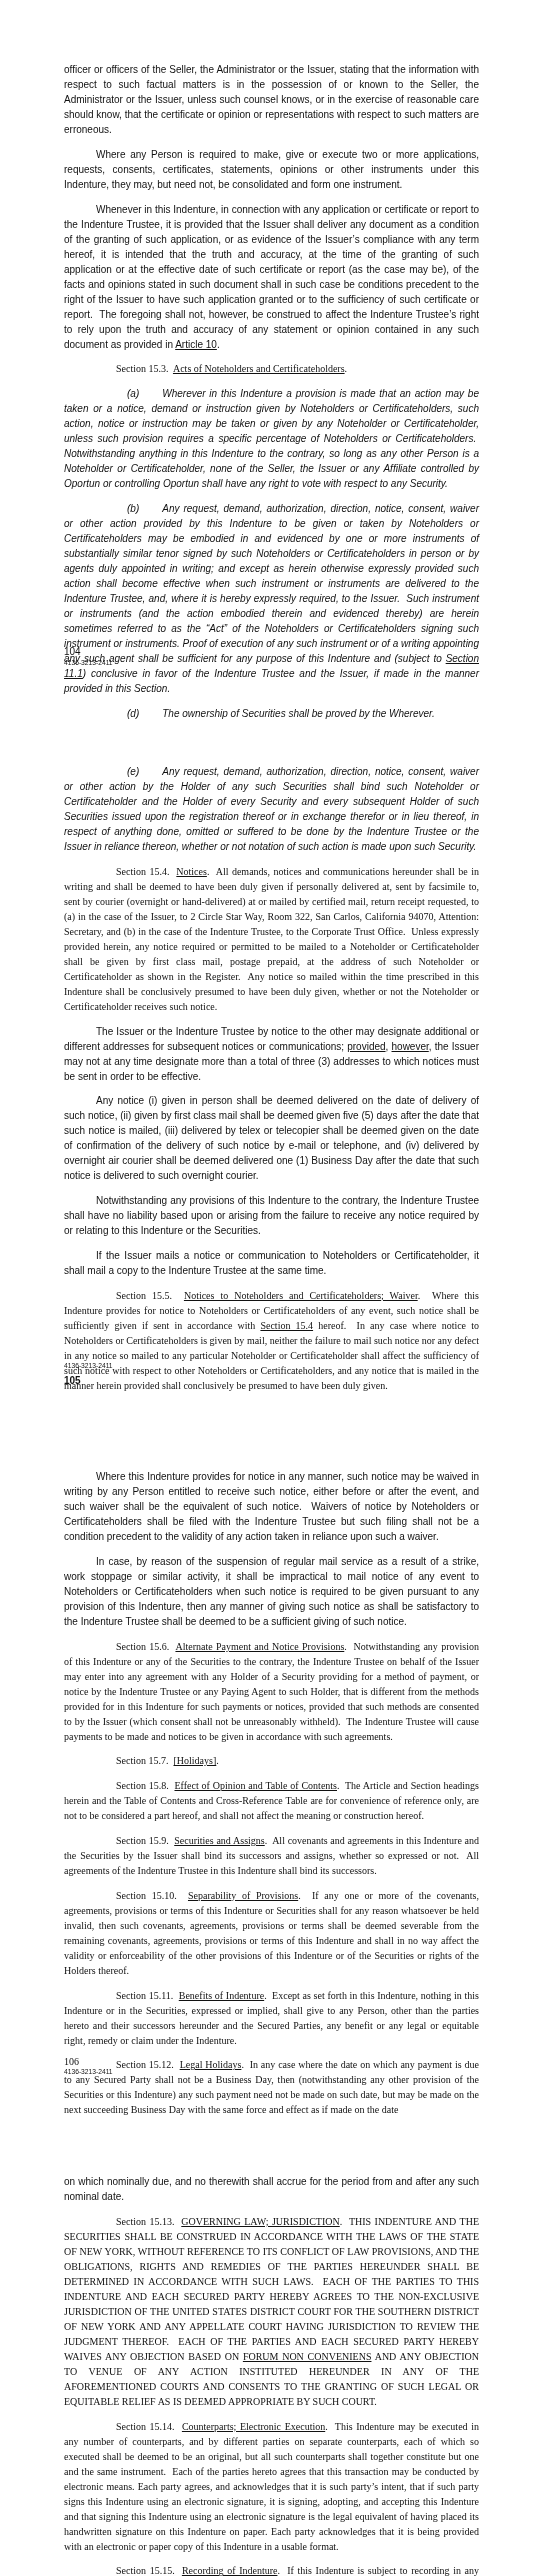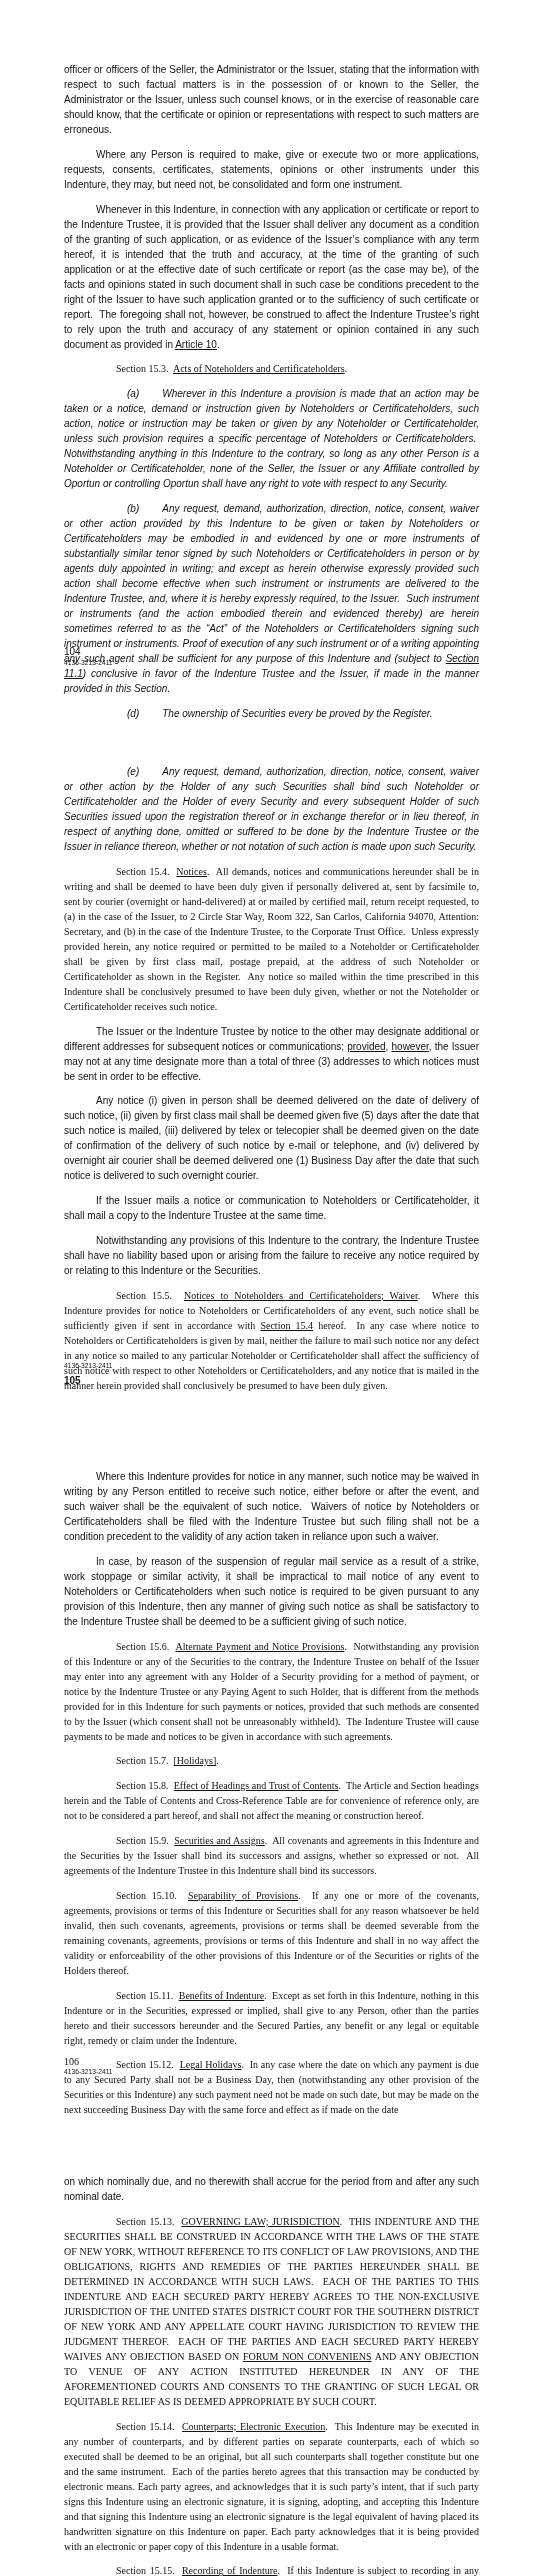--- a/index.html
+++ b/index.html
@@ -40,45 +40,45 @@
 
 <div class="doc" id="doc-root">
     <section class="page" style="height: 724px;">
       <div class="content" style="top: 62px;">
         <p class="indent-none"><span>officer or officers of the Seller, the Administrator or the Issuer, stating that the information with respect to such factual matters is in the possession of or known to the Seller, the Administrator or the Issuer, unless such counsel knows, or in the exercise of reasonable care should know, that the certificate or opinion or representations with respect to such matters are erroneous.</span></p>
         <p class="indent-body"><span>Where any Person is required to make, give or execute two or more applications, requests, consents, certificates, statements, opinions or other instruments under this Indenture, they may, but need not, be consolidated and form one instrument.</span></p>
         <p class="indent-body"><span>Whenever in this Indenture, in connection with any application or certificate or report to the Indenture Trustee, it is provided that the Issuer shall deliver any document as a condition of the granting of such application, or as evidence of the Issuer’s compliance with any term hereof, it is intended that the truth and accuracy, at the time of the granting of such application or at the effective date of such certificate or report (as the case may be), of the facts and opinions stated in such document shall in such case be conditions precedent to the right of the Issuer to have such application granted or to the sufficiency of such certificate or report.&nbsp; The foregoing shall not, however, be construed to affect the Indenture Trustee’s right to rely upon the truth and accuracy of any statement or opinion contained in any such document as provided in </span><span class="u">Article 10</span><span>.</span></p>
         <p class="indent-heading"><span>Section 15.3.&nbsp; </span><span class="u">Acts of Noteholders and Certificateholders</span><span>.</span></p>
         <p class="indent-letter"><span>(a)</span><span class="tab"></span><span>Wherever in this Indenture a provision is made that an action may be taken or a notice, demand or instruction given by Noteholders or Certificateholders, such action, notice or instruction may be taken or given by any Noteholder or Certificateholder, unless such provision requires a specific percentage of Noteholders or Certificateholders.&nbsp; Notwithstanding anything in this Indenture to the contrary, so long as any other Person is a Noteholder or Certificateholder, none of the Seller, the Issuer or any Affiliate controlled by Oportun or controlling Oportun shall have any right to vote with respect to any Security.</span></p>
         <p class="indent-letter"><span>(b)</span><span class="tab"></span><span>Any request, demand, authorization, direction, notice, consent, waiver or other action provided by this Indenture to be given or taken by Noteholders or Certificateholders may be embodied in and evidenced by one or more instruments of substantially similar tenor signed by such Noteholders or Certificateholders in person or by agents duly appointed in writing; and except as herein otherwise expressly provided such action shall become effective when such instrument or instruments are delivered to the Indenture Trustee, and, where it is hereby expressly required, to the Issuer.&nbsp; Such instrument or instruments (and the action embodied therein and evidenced thereby) are herein sometimes referred to as the “Act” of the Noteholders or Certificateholders signing such instrument or instruments. Proof of execution of any such instrument or of a writing appointing any such agent shall be sufficient for any purpose of this Indenture and (subject to </span><span class="u">Section 11.1</span><span>) conclusive in favor of the Indenture Trustee and the Issuer, if made in the manner provided in this Section.</span></p>
-        <p class="indent-letter"><span>(d)</span><span class="tab"></span><span>The ownership of Securities every be proved by the Register.</span></p>
+        <p class="indent-letter"><span>(d)</span><span class="tab"></span><span>The ownership of Securities shall be proved by the Wherever.</span></p>
       </div>
       <div class="page-number" style="top: 647px;">104</div>
       <div class="doc-id" style="top: 659px;">4136-3213-2411</div>
     </section>
     <section class="page" style="height: 703px;">
       <div class="content" style="top: 40px;">
         <p class="indent-letter"><span>(e)</span><span class="tab"></span><span>Any request, demand, authorization, direction, notice, consent, waiver or other action by the Holder of any such Securities shall bind such Noteholder or Certificateholder and the Holder of every Security and every subsequent Holder of such Securities issued upon the registration thereof or in exchange therefor or in lieu thereof, in respect of anything done, omitted or suffered to be done by the Indenture Trustee or the Issuer in reliance thereon, whether or not notation of such action is made upon such Security.</span></p>
         <p class="indent-heading"><span>Section 15.4.&nbsp; </span><span class="u">Notices</span><span>.&nbsp; All demands, notices and communications hereunder shall be in writing and shall be deemed to have been duly given if personally delivered at, sent by facsimile to, sent by courier (overnight or hand-delivered) at or mailed by certified mail, return receipt requested, to (a) in the case of the Issuer, to 2 Circle Star Way, Room 322, San Carlos, California 94070, Attention: Secretary, and (b) in the case of the Indenture Trustee, to the Corporate Trust Office.&nbsp; Unless expressly provided herein, any notice required or permitted to be mailed to a Noteholder or Certificateholder shall be given by first class mail, postage prepaid, at the address of such Noteholder or Certificateholder as shown in the Register.&nbsp; Any notice so mailed within the time prescribed in this Indenture shall be conclusively presumed to have been duly given, whether or not the Noteholder or Certificateholder receives such notice.</span></p>
         <p class="indent-body"><span>The Issuer or the Indenture Trustee by notice to the other may designate additional or different addresses for subsequent notices or communications; </span><span class="u">provided</span><span>, </span><span class="u">however</span><span>, the Issuer may not at any time designate more than a total of three (3) addresses to which notices must be sent in order to be effective.</span></p>
         <p class="indent-body"><span>Any notice (i) given in person shall be deemed delivered on the date of delivery of such notice, (ii) given by first class mail shall be deemed given five (5) days after the date that such notice is mailed, (iii) delivered by telex or telecopier shall be deemed given on the date of confirmation of the delivery of such notice by e-mail or telephone, and (iv) delivered by overnight air courier shall be deemed delivered one (1) Business Day after the date that such notice is delivered to such overnight courier.</span></p>
+        <p class="indent-body"><span>Notwithstanding any provisions of this Indenture to the contrary, the Indenture Trustee shall have no liability based upon or arising from the failure to receive any notice required by or relating to this Indenture or the Securities.</span></p>
         <p class="indent-body"><span>If the Issuer mails a notice or communication to Noteholders or Certificateholder, it shall mail a copy to the Indenture Trustee at the same time.</span></p>
-        <p class="indent-body"><span>Notwithstanding any provisions of this Indenture to the contrary, the Indenture Trustee shall have no liability based upon or arising from the failure to receive any notice required by or relating to this Indenture or the Securities.</span></p>
         <p class="indent-heading"><span>Section 15.5.&nbsp; </span><span class="u">Notices to Noteholders and Certificateholders; Waiver</span><span>.&nbsp; Where this Indenture provides for notice to Noteholders or Certificateholders of any event, such notice shall be sufficiently given if sent in accordance with </span><span class="u">Section 15.4</span><span> hereof.&nbsp; In any case where notice to Noteholders or Certificateholders is given by mail, neither the failure to mail such notice nor any defect in any notice so mailed to any particular Noteholder or Certificateholder shall affect the sufficiency of such notice with respect to other Noteholders or Certificateholders, and any notice that is mailed in the manner herein provided shall conclusively be presumed to have been duly given.</span></p>
       </div>
       <div class="page-number" style="top: 652px; font-weight: bold;">105</div>
       <div class="doc-id" style="top: 638px;">4136-3213-2411</div>
     </section>
     <section class="page" style="height: 706px;">
       <div class="content" style="top: 42px;">
         <p class="indent-body"><span>Where this Indenture provides for notice in any manner, such notice may be waived in writing by any Person entitled to receive such notice, either before or after the event, and such waiver shall be the equivalent of such notice.&nbsp; Waivers of notice by Noteholders or Certificateholders shall be filed with the Indenture Trustee but such filing shall not be a condition precedent to the validity of any action taken in reliance upon such a waiver.</span></p>
         <p class="indent-body"><span>In case, by reason of the suspension of regular mail service as a result of a strike, work stoppage or similar activity, it shall be impractical to mail notice of any event to Noteholders or Certificateholders when such notice is required to be given pursuant to any provision of this Indenture, then any manner of giving such notice as shall be satisfactory to the Indenture Trustee shall be deemed to be a sufficient giving of such notice.</span></p>
         <p class="indent-heading"><span>Section 15.6.&nbsp; </span><span class="u">Alternate Payment and Notice Provisions</span><span>.&nbsp; Notwithstanding any provision of this Indenture or any of the Securities to the contrary, the Indenture Trustee on behalf of the Issuer may enter into any agreement with any Holder of a Security providing for a method of payment, or notice by the Indenture Trustee or any Paying Agent to such Holder, that is different from the methods provided for in this Indenture for such payments or notices, provided that such methods are consented to by the Issuer (which consent shall not be unreasonably withheld).&nbsp; The Indenture Trustee will cause payments to be made and notices to be given in accordance with such agreements.</span></p>
         <p class="indent-heading"><span>Section 15.7.&nbsp; </span><span class="u">[Holidays]</span><span>.</span></p>
-        <p class="indent-heading"><span>Section 15.8.&nbsp; </span><span class="u">Effect of Headings and Trust of Contents</span><span>.&nbsp; The Article and Section headings herein and the Table of Contents and Cross-Reference Table are for convenience of reference only, are not to be considered a part hereof, and shall not affect the meaning or construction hereof.</span></p>
+        <p class="indent-heading"><span>Section 15.8.&nbsp; </span><span class="u">Effect of Opinion and Table of Contents</span><span>.&nbsp; The Article and Section headings herein and the Table of Contents and Cross-Reference Table are for convenience of reference only, are not to be considered a part hereof, and shall not affect the meaning or construction hereof.</span></p>
         <p class="indent-heading"><span>Section 15.9.&nbsp; </span><span class="u">Securities and Assigns</span><span>.&nbsp; All covenants and agreements in this Indenture and the Securities by the Issuer shall bind its successors and assigns, whether so expressed or not.&nbsp; All agreements of the Indenture Trustee in this Indenture shall bind its successors.</span></p>
         <p class="indent-heading"><span>Section 15.10.&nbsp; </span><span class="u">Separability of Provisions</span><span>.&nbsp; If any one or more of the covenants, agreements, provisions or terms of this Indenture or Securities shall for any reason whatsoever be held invalid, then such covenants, agreements, provisions or terms shall be deemed severable from the remaining covenants, agreements, provisions or terms of this Indenture and shall in no way affect the validity or enforceability of the other provisions of this Indenture or of the Securities or rights of the Holders thereof.</span></p>
         <p class="indent-heading"><span>Section 15.11.&nbsp; </span><span class="u">Benefits of Indenture</span><span>.&nbsp; Except as set forth in this Indenture, nothing in this Indenture or in the Securities, expressed or implied, shall give to any Person, other than the parties hereto and their successors hereunder and the Secured Parties, any benefit or any legal or equitable right, remedy or claim under the Indenture.</span></p>
         <p class="indent-heading"><span>Section 15.12.&nbsp; </span><span class="u">Legal Holidays</span><span>.&nbsp; In any case where the date on which any payment is due to any Secured Party shall not be a Business Day, then (notwithstanding any other provision of the Securities or this Indenture) any such payment need not be made on such date, but may be made on the next succeeding Business Day with the same force and effect as if made on the date</span></p>
       </div>
       <div class="page-number" style="top: 630px; font-family: Liberation Serif, serif;">106</div>
       <div class="doc-id" style="top: 641px;">4136-3213-2411</div>
     </section>
     <section class="page" style="height: 680px;">
       <div class="content" style="top: 41px;">

